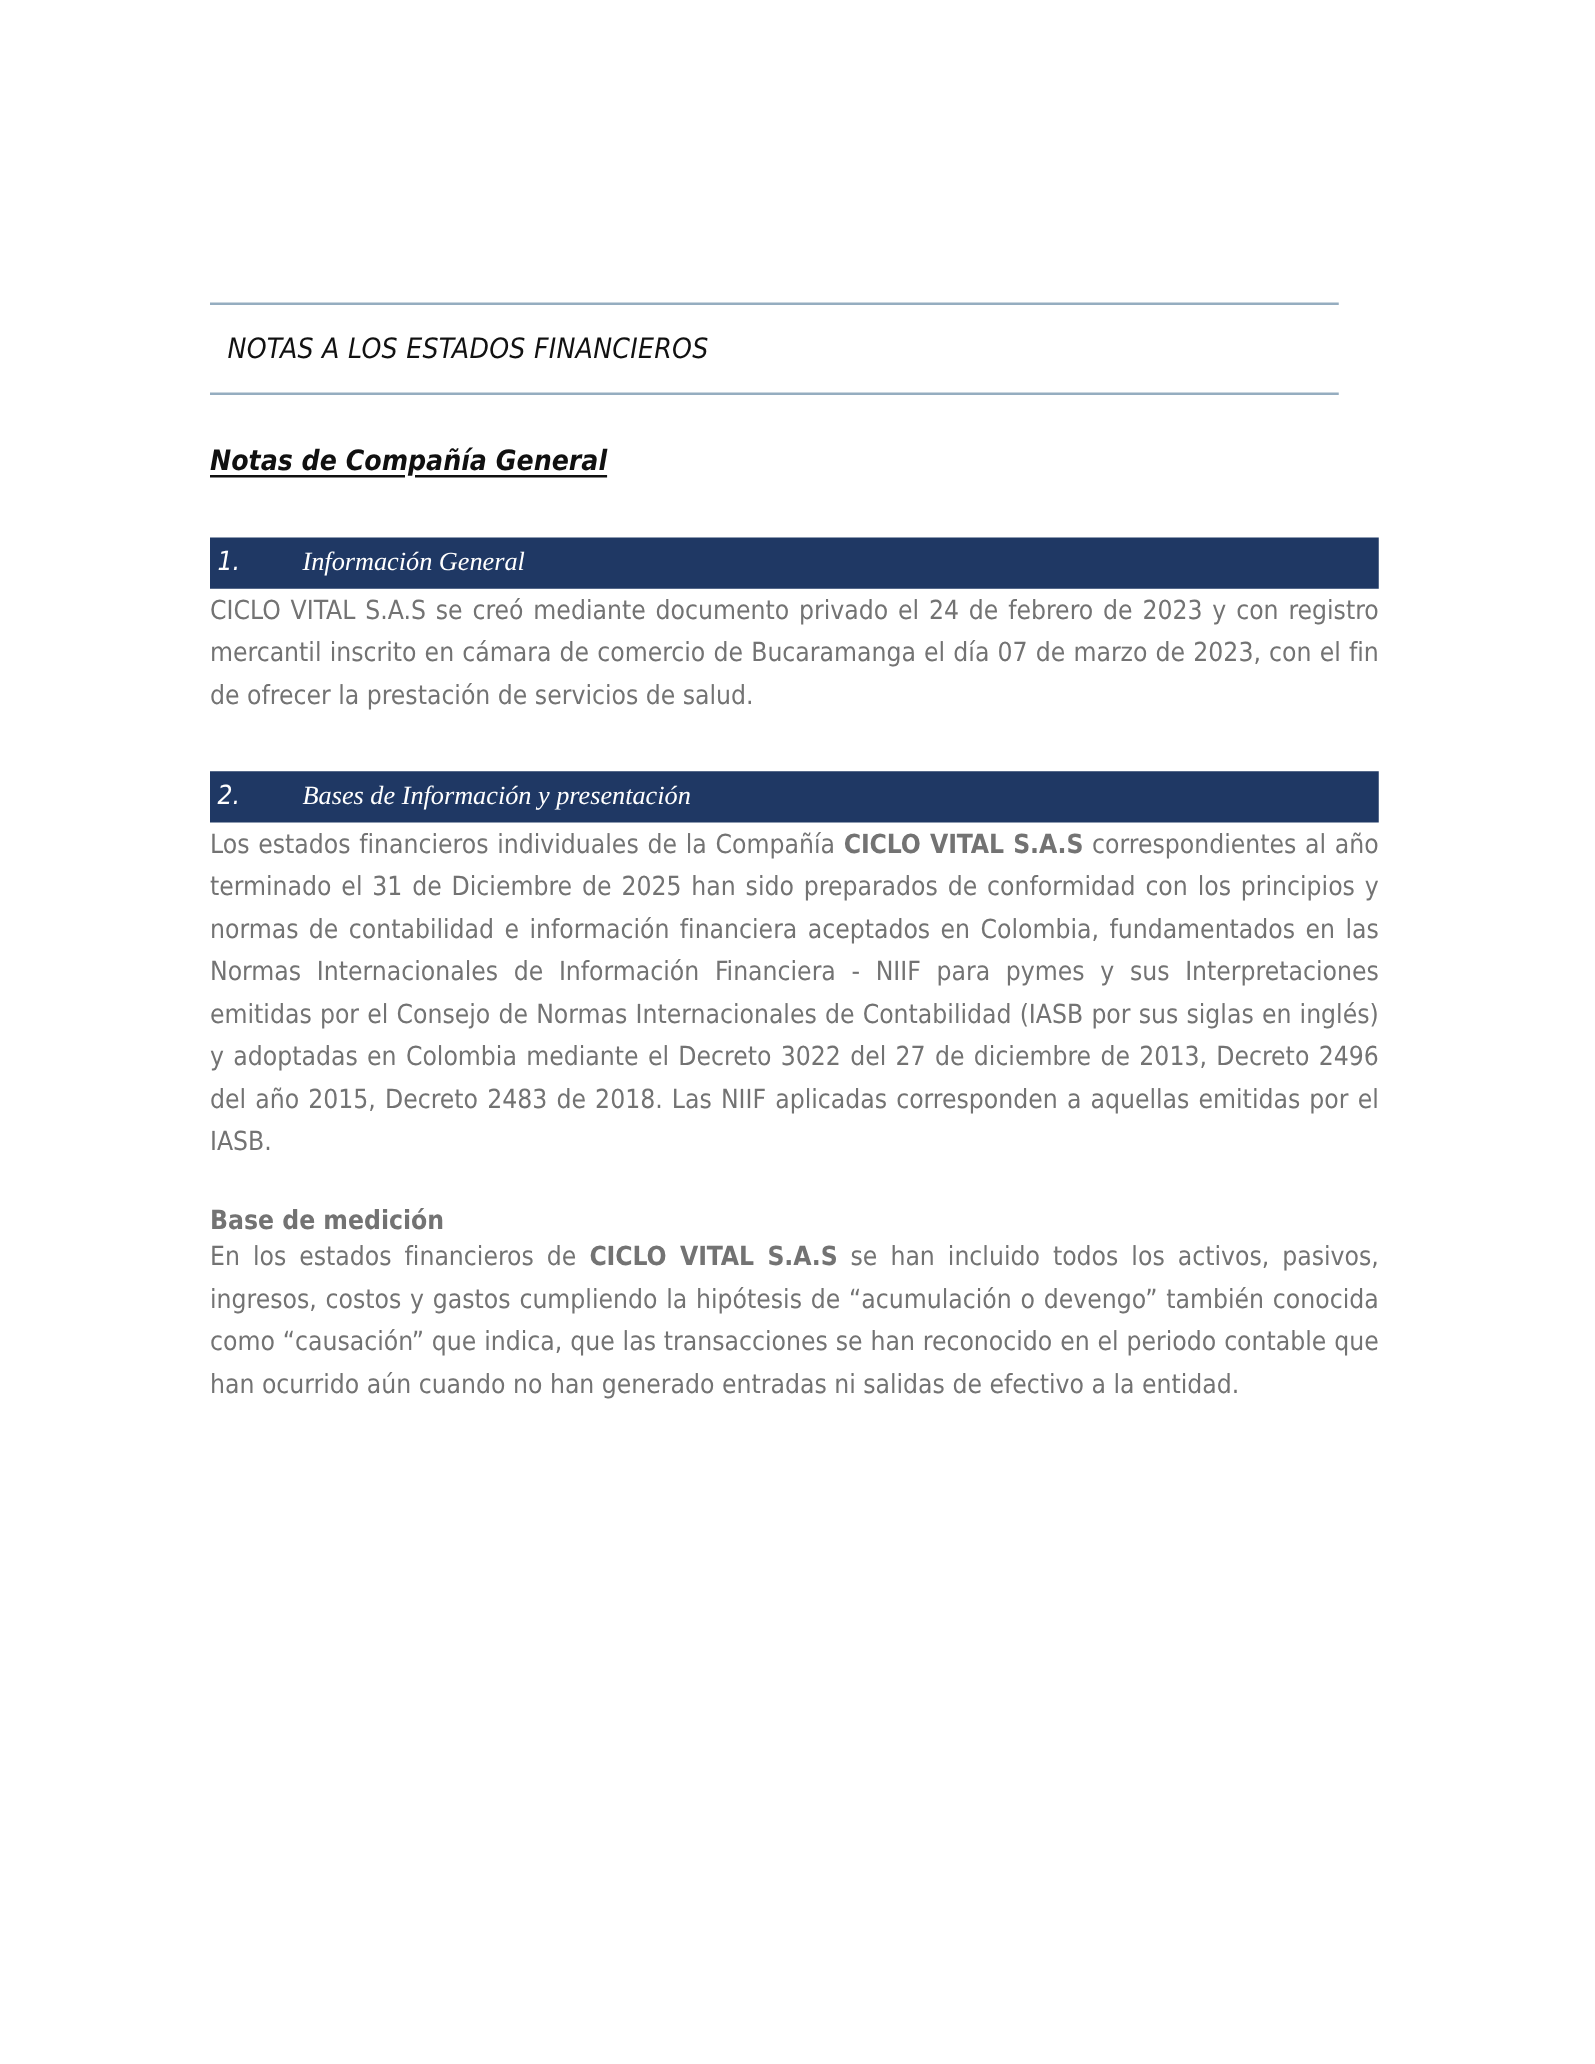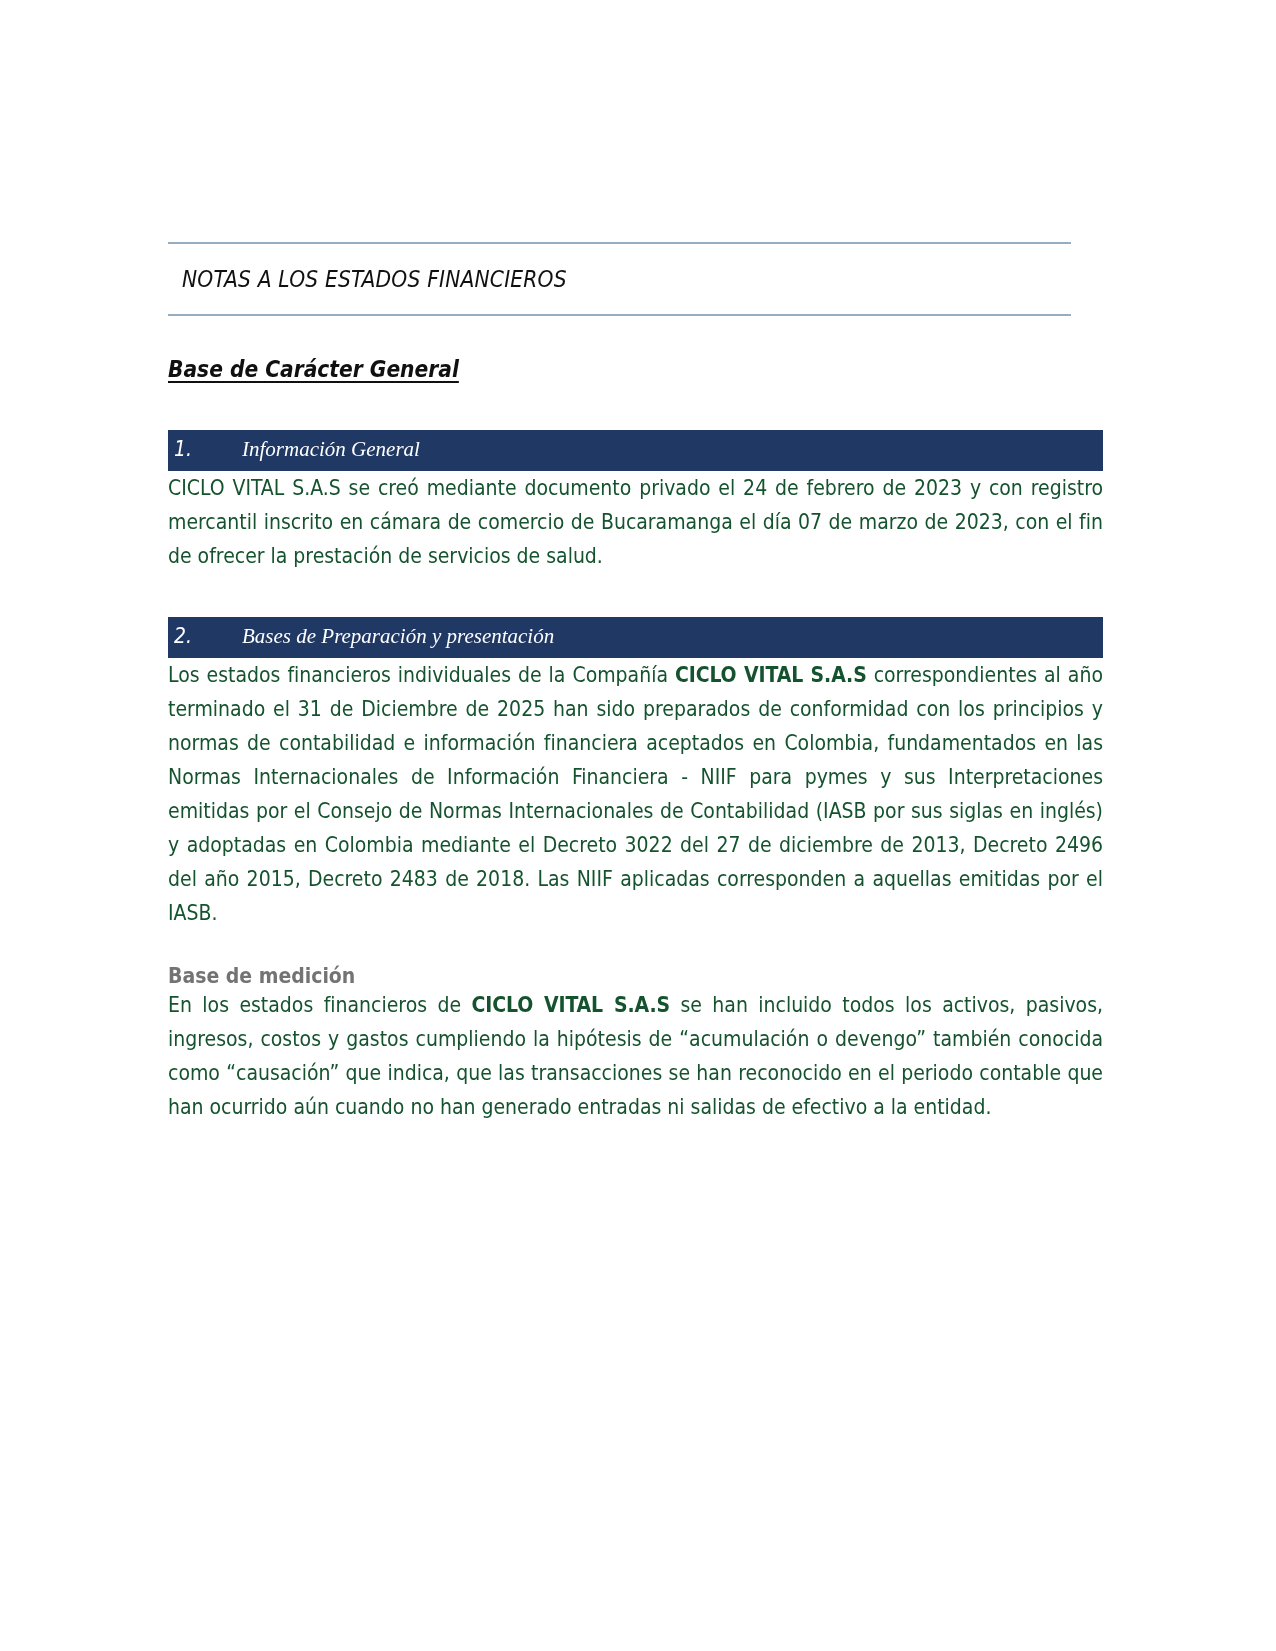--- a/index.html
+++ b/index.html
@@ -90,21 +90,21 @@
     font-family: Liberation Serif, serif;
   }
   .bar-1 { margin-top: 48px; }
   .bar-2 { margin-top: 44px; }
 
   
   p.body {
     font-family: "DejaVu Sans Condensed", "Liberation Sans Narrow", "Liberation Sans", sans-serif;
     font-size: 21px;
     line-height: 1.30;
-    color: #14532d;
+    color: #737373;
     margin: 0;
     width: 935px;
   }
   p.just {
     text-align: justify;
     text-justify: inter-word;
     line-height: 1.62;
   }
   p.tight { line-height: 1.34; }
 
@@ -136,33 +136,33 @@
 <div class="page">
   <div class="content">
 
     <div class="title-block">
       <div class="rule"></div>
       <div class="doc-title">NOTAS A LOS ESTADOS FINANCIEROS</div>
       <div class="rule"></div>
     </div>
 
     <div>
-      <span class="general-heading">Base de Carácter General</span>
+      <span class="general-heading">Notas de Compañía General</span>
     </div>
 
     <div class="section-bar bar-1">
       <span class="num">1.</span>
       <span class="label">Información General</span>
     </div>
 
     <p class="body just p-intro">CICLO VITAL S.A.S se creó mediante documento privado el 24 de febrero de 2023 y con registro mercantil inscrito en cámara de comercio de Bucaramanga el día 07 de marzo de 2023, con el fin de ofrecer la prestación de servicios de salud.</p>
 
     <div class="section-bar bar-2">
       <span class="num">2.</span>
-      <span class="label">Bases de Preparación y presentación</span>
+      <span class="label">Bases de Información y presentación</span>
     </div>
 
     <p class="body just p-bases"><span>Los estados financieros individuales de la Compañía </span><b class="company">CICLO VITAL S.A.S</b><span> correspondientes al año terminado el 31 de Diciembre  de 2025  han sido preparados de conformidad con los principios y normas de contabilidad e información financiera aceptados en Colombia, fundamentados en las Normas Internacionales de Información Financiera - NIIF para pymes y sus Interpretaciones emitidas por el Consejo de Normas Internacionales de Contabilidad (IASB por sus siglas en inglés) y adoptadas en Colombia mediante el Decreto 3022 del 27 de diciembre de 2013, Decreto 2496 del año 2015, Decreto 2483 de 2018. Las NIIF aplicadas corresponden a aquellas emitidas por el IASB.</span></p>
 
     <div class="sub-heading sh-base">Base de medición</div>
 
 
 
     <p class="body just p-devengo"><span> En los estados financieros de </span><b class="company">CICLO VITAL S.A.S</b><span> se han incluido todos los activos, pasivos, ingresos, costos y gastos cumpliendo la hipótesis de “acumulación o devengo” también conocida como “causación” que indica, que las transacciones se han reconocido en el periodo contable que han ocurrido aún cuando no han generado entradas ni salidas de efectivo a la entidad.</span></p>
 

